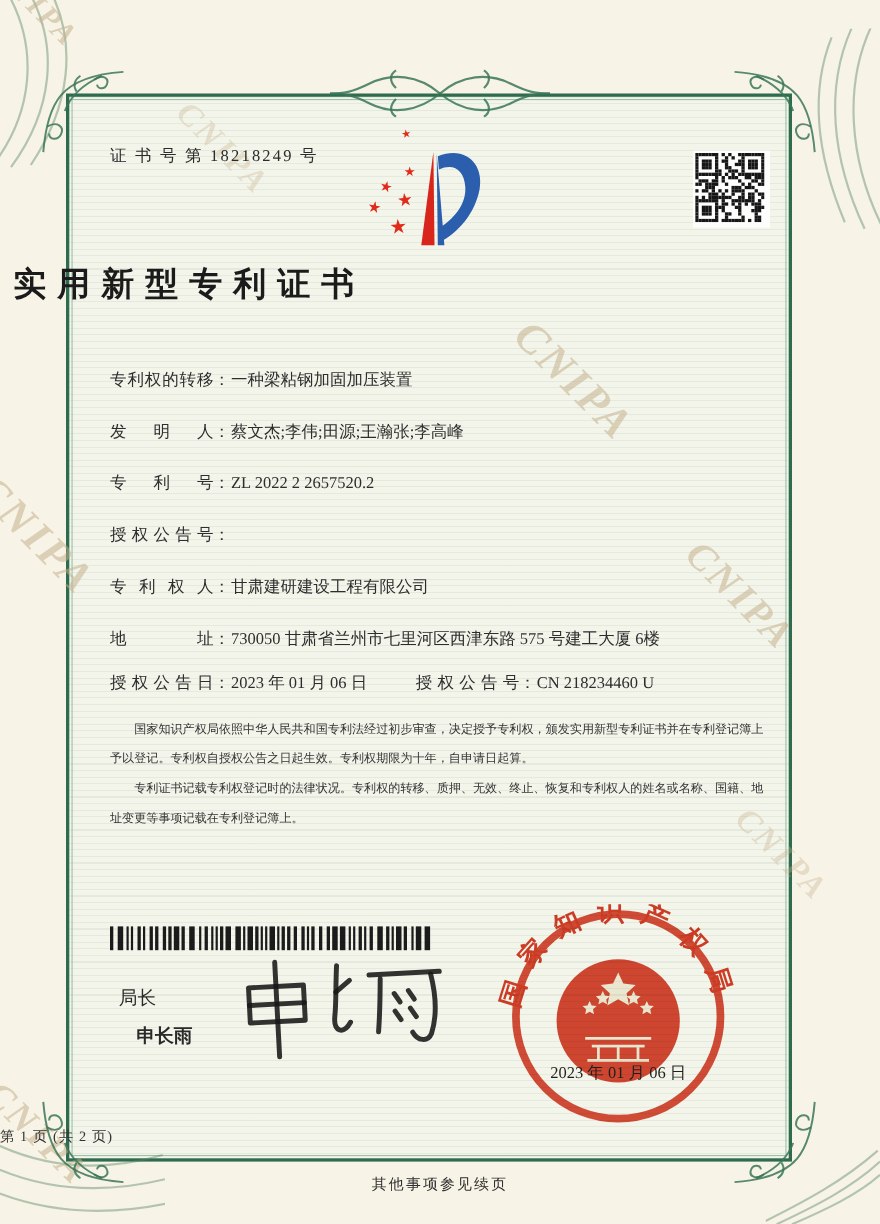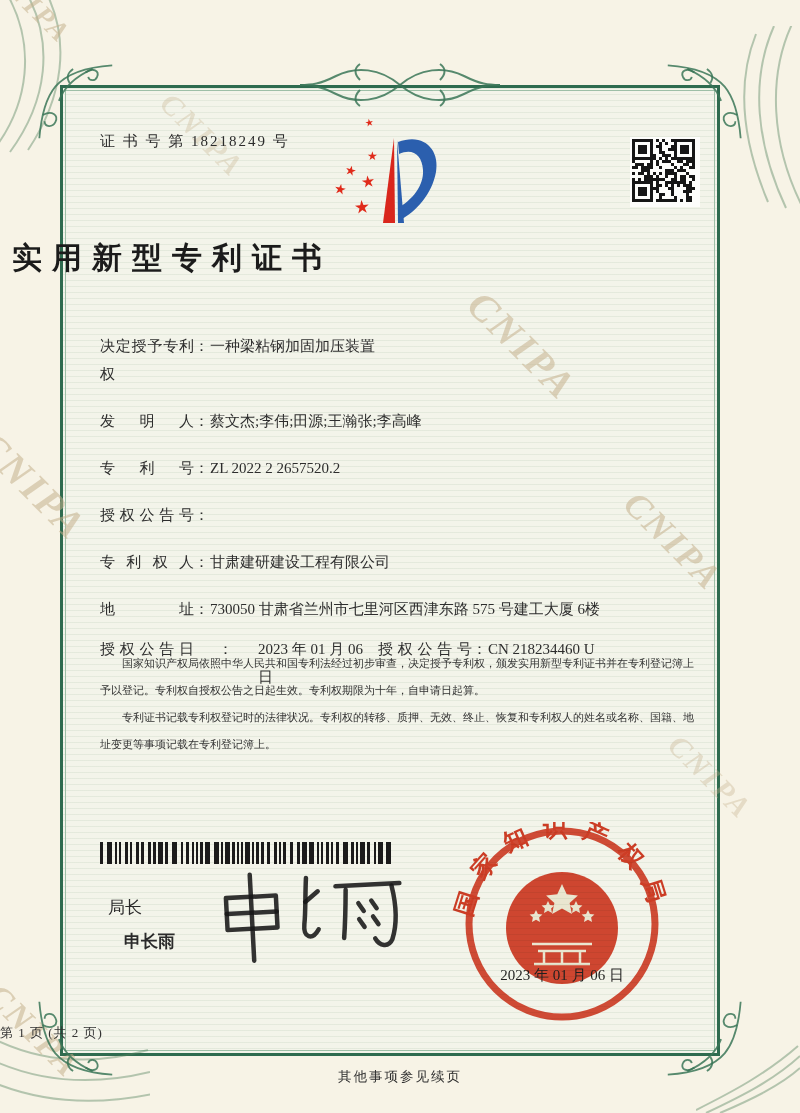--- a/index.html
+++ b/index.html
@@ -41,21 +41,21 @@
     font-size:30px;font-weight:bold;letter-spacing:10px;color:#1b1b1b;padding-left:12px;
   }
   
   .fields{position:absolute;left:100px;top:332px;width:596px;z-index:3;font-size:15px;color:#2d2d2d;}
   .frow{display:flex;align-items:flex-start;line-height:28px;margin-bottom:19px;}
   .flabel{display:inline-block;width:94px;text-align:justify;text-align-last:justify;flex:none;}
   .fcolon{flex:none;width:16px;}
   .fvalue{flex:1;}
   .addr-val{max-width:400px;}
   .grant-row{display:flex;}
-  .grant-cell1{width:278px;display:flex;flex:none;gap:24px;}
+  .grant-cell1{width:278px;display:flex;flex:none;}
   .grant-cell2{display:flex;flex:none;}
   
   .paras{position:absolute;left:100px;top:650px;width:600px;z-index:3;
     font-size:11px;line-height:27px;color:#333;}
   .paras p{margin:0;text-indent:2em;}
   
   .barcode{position:absolute;left:100px;top:842px;width:296px;height:22px;z-index:3;}
   
   .signer-role{position:absolute;left:108px;top:896px;z-index:3;font-size:17px;font-weight:normal;
     font-family:"Liberation Sans",sans-serif;color:#2a2a2a;}
@@ -411,21 +411,21 @@
     <span class="lstar" style="left:13px;top:44px;font-size:13px;transform:rotate(14deg);">★</span>
     <span class="lstar" style="left:29px;top:54px;font-size:16px;transform:rotate(-8deg);">★</span>
     <span class="lstar" style="left:2px;top:62px;font-size:14px;transform:rotate(10deg);">★</span>
     <span class="lstar" style="left:22px;top:78px;font-size:18px;transform:rotate(-5deg);">★</span>
   </div>
 
   <div class="title">实用新型专利证书</div>
 
   <div class="fields">
     <div class="frow">
-      <span class="flabel">决定授予专利权</span>
+      <span class="flabel">专利权的转移</span>
         <span class="fcolon">：</span>
         <span class="fvalue">一种梁粘钢加固加压装置</span>
     </div>
     <div class="frow">
       <span class="flabel">发明人</span>
         <span class="fcolon">：</span>
         <span class="fvalue">蔡文杰;李伟;田源;王瀚张;李高峰</span>
     </div>
     <div class="frow">
       <span class="flabel">专利号</span>

